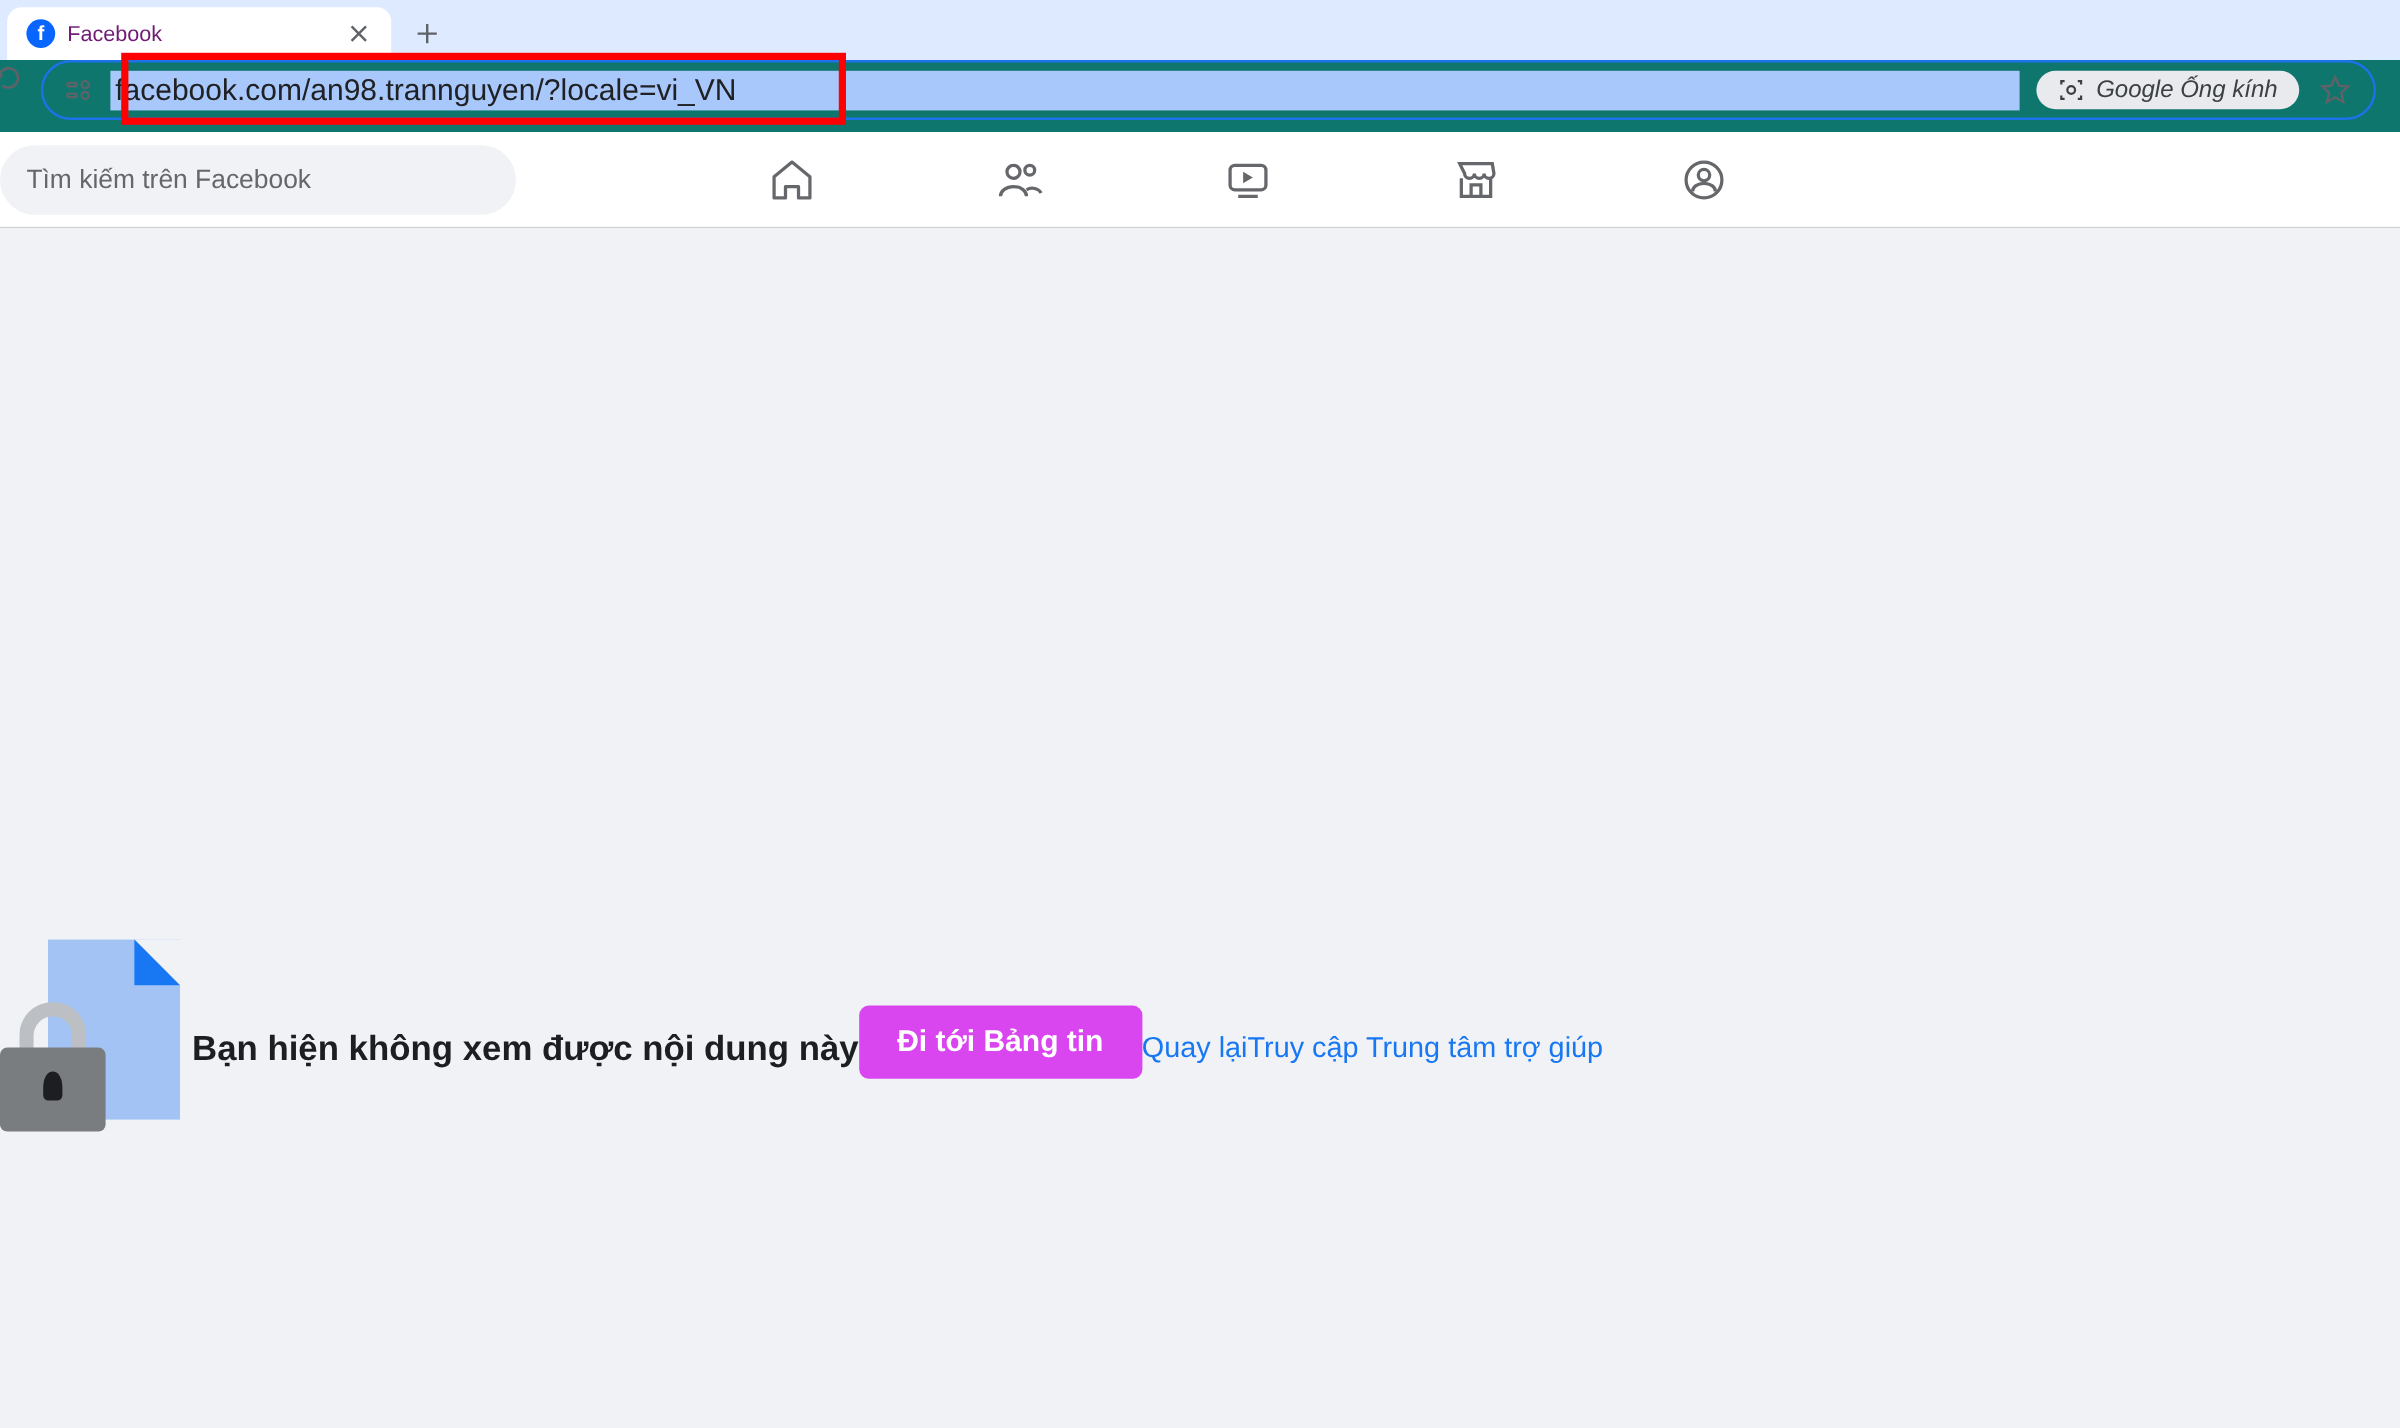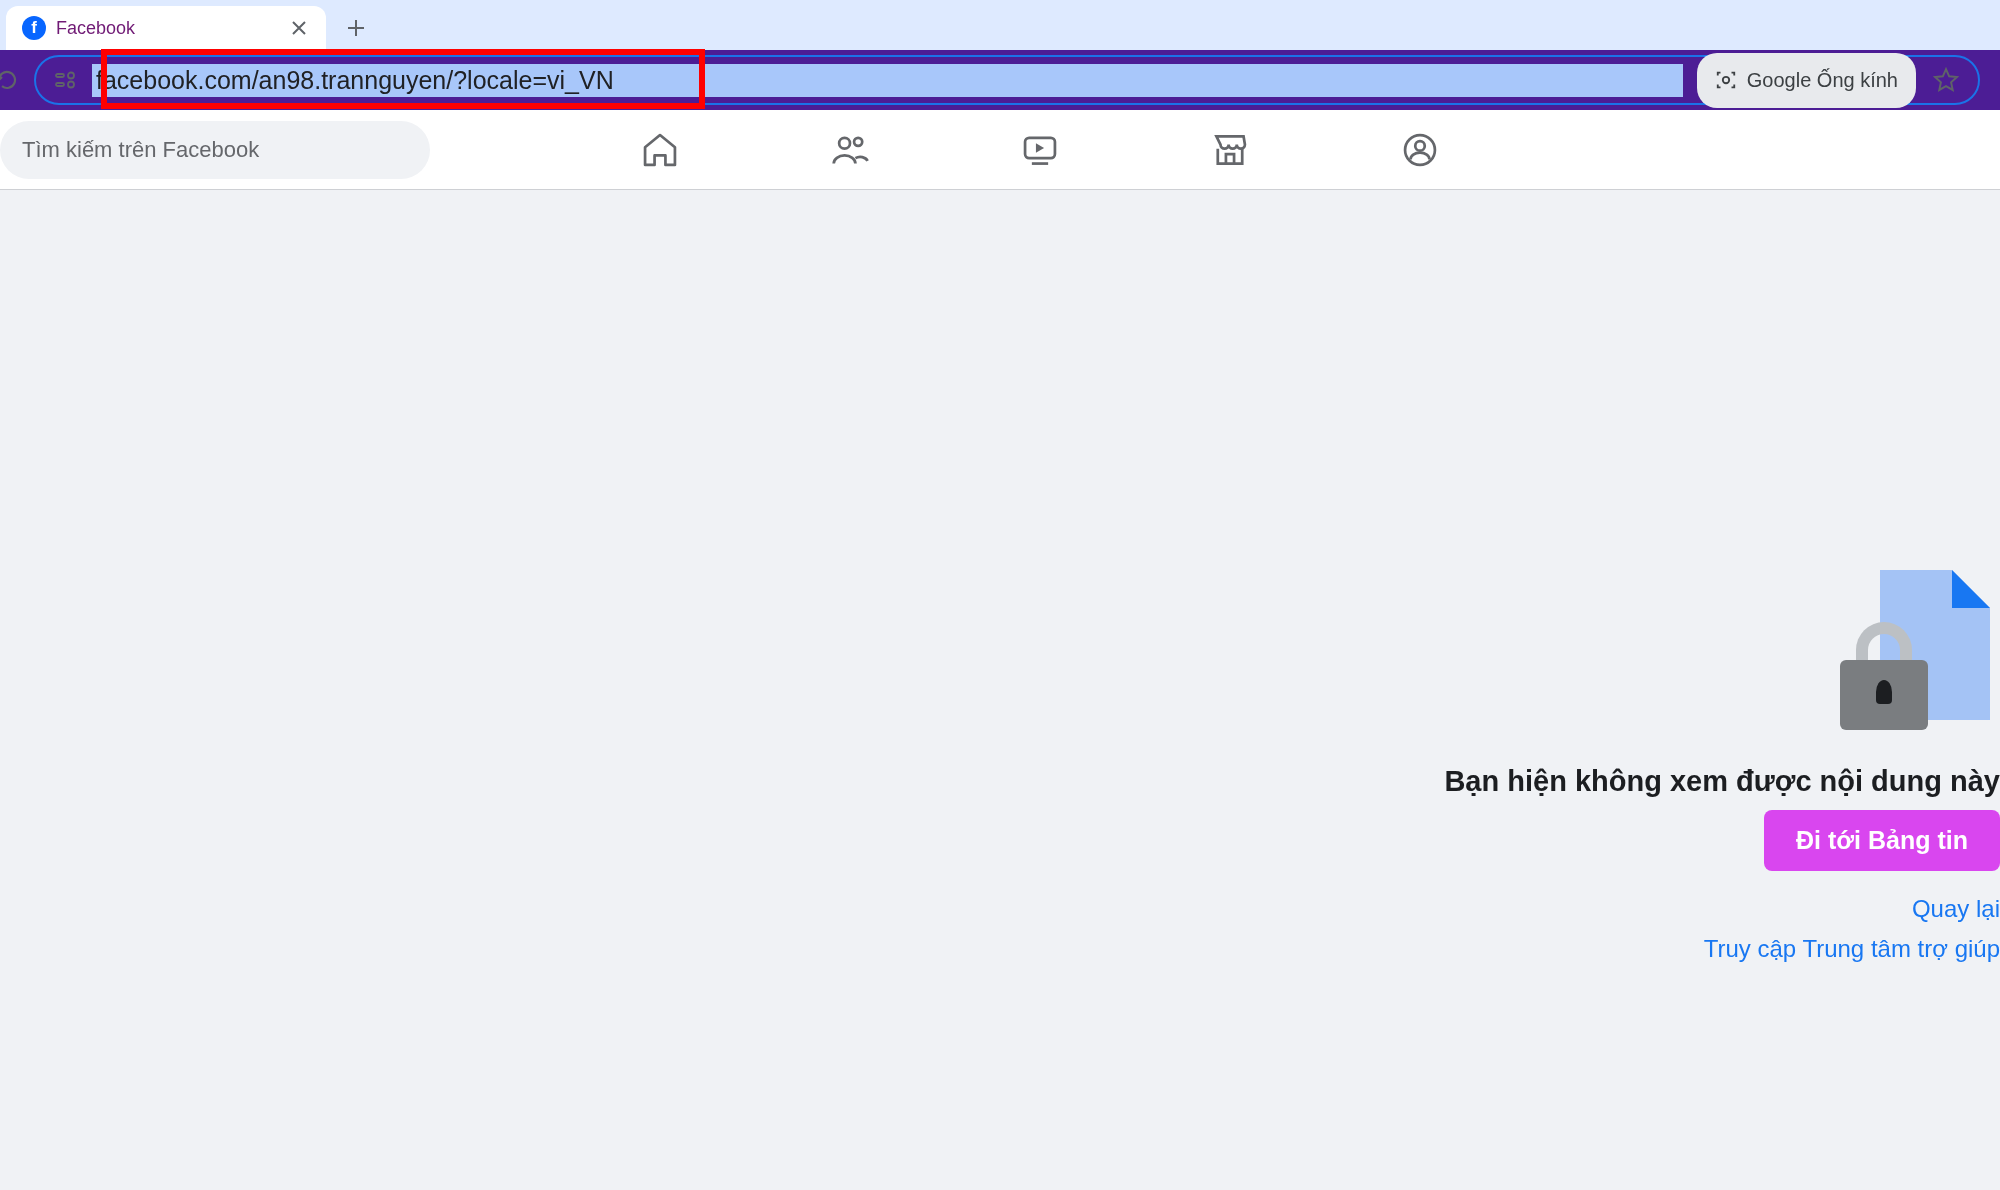--- a/index.html
+++ b/index.html
@@ -65,24 +65,23 @@
       justify-content: center;
       font-size: 26px;
       color: #5f6368;
       cursor: pointer;
       margin-left: 10px;
       margin-bottom: 2px;
     }
     
     
     .address-bar-container {
-      background: #4c1d95;
+      background: #0f766e;
       height: 60px;
       display: flex;
-      align-items: center;
       padding: 0 20px 0 0;
       gap: 12px;
     }
     .reload-icon {
       width: 30px;
       height: 30px;
       display: flex;
       align-items: center;
       justify-content: center;
       margin-left: -8px;
@@ -117,27 +116,28 @@
       left: 65px;
       top: -8px;
       width: 604px;
       height: 60px;
       border: 6px solid #ff0000;
       pointer-events: none;
     }
     .lens-chip {
       background: #e8eaed;
       border-radius: 20px;
-      height: 55px;
+      height: 32px;
       display: flex;
       align-items: center;
       padding: 1px 18px;
       gap: 10px;
       font-size: 20px;
       color: #3c4043;
+      font-style: italic;
     }
     .star-icon {
       width: 32px;
       height: 32px;
       display: flex;
       align-items: center;
       justify-content: center;
     }
     
     
@@ -175,22 +175,22 @@
       align-items: center;
       justify-content: center;
       cursor: pointer;
     }
     
     
     .content {
       background: #f0f2f5;
       height: calc(100% - 190px);
       display: flex;
-      flex-direction: column;
-      align-items: flex-end;
+      flex-direction: row;
+      align-items: center;
       padding-top: 380px;
     }
     .error-icon-container {
       width: 160px;
       height: 160px;
       margin-bottom: 35px;
       position: relative;
     }
     .doc-shape {
       position: absolute;

